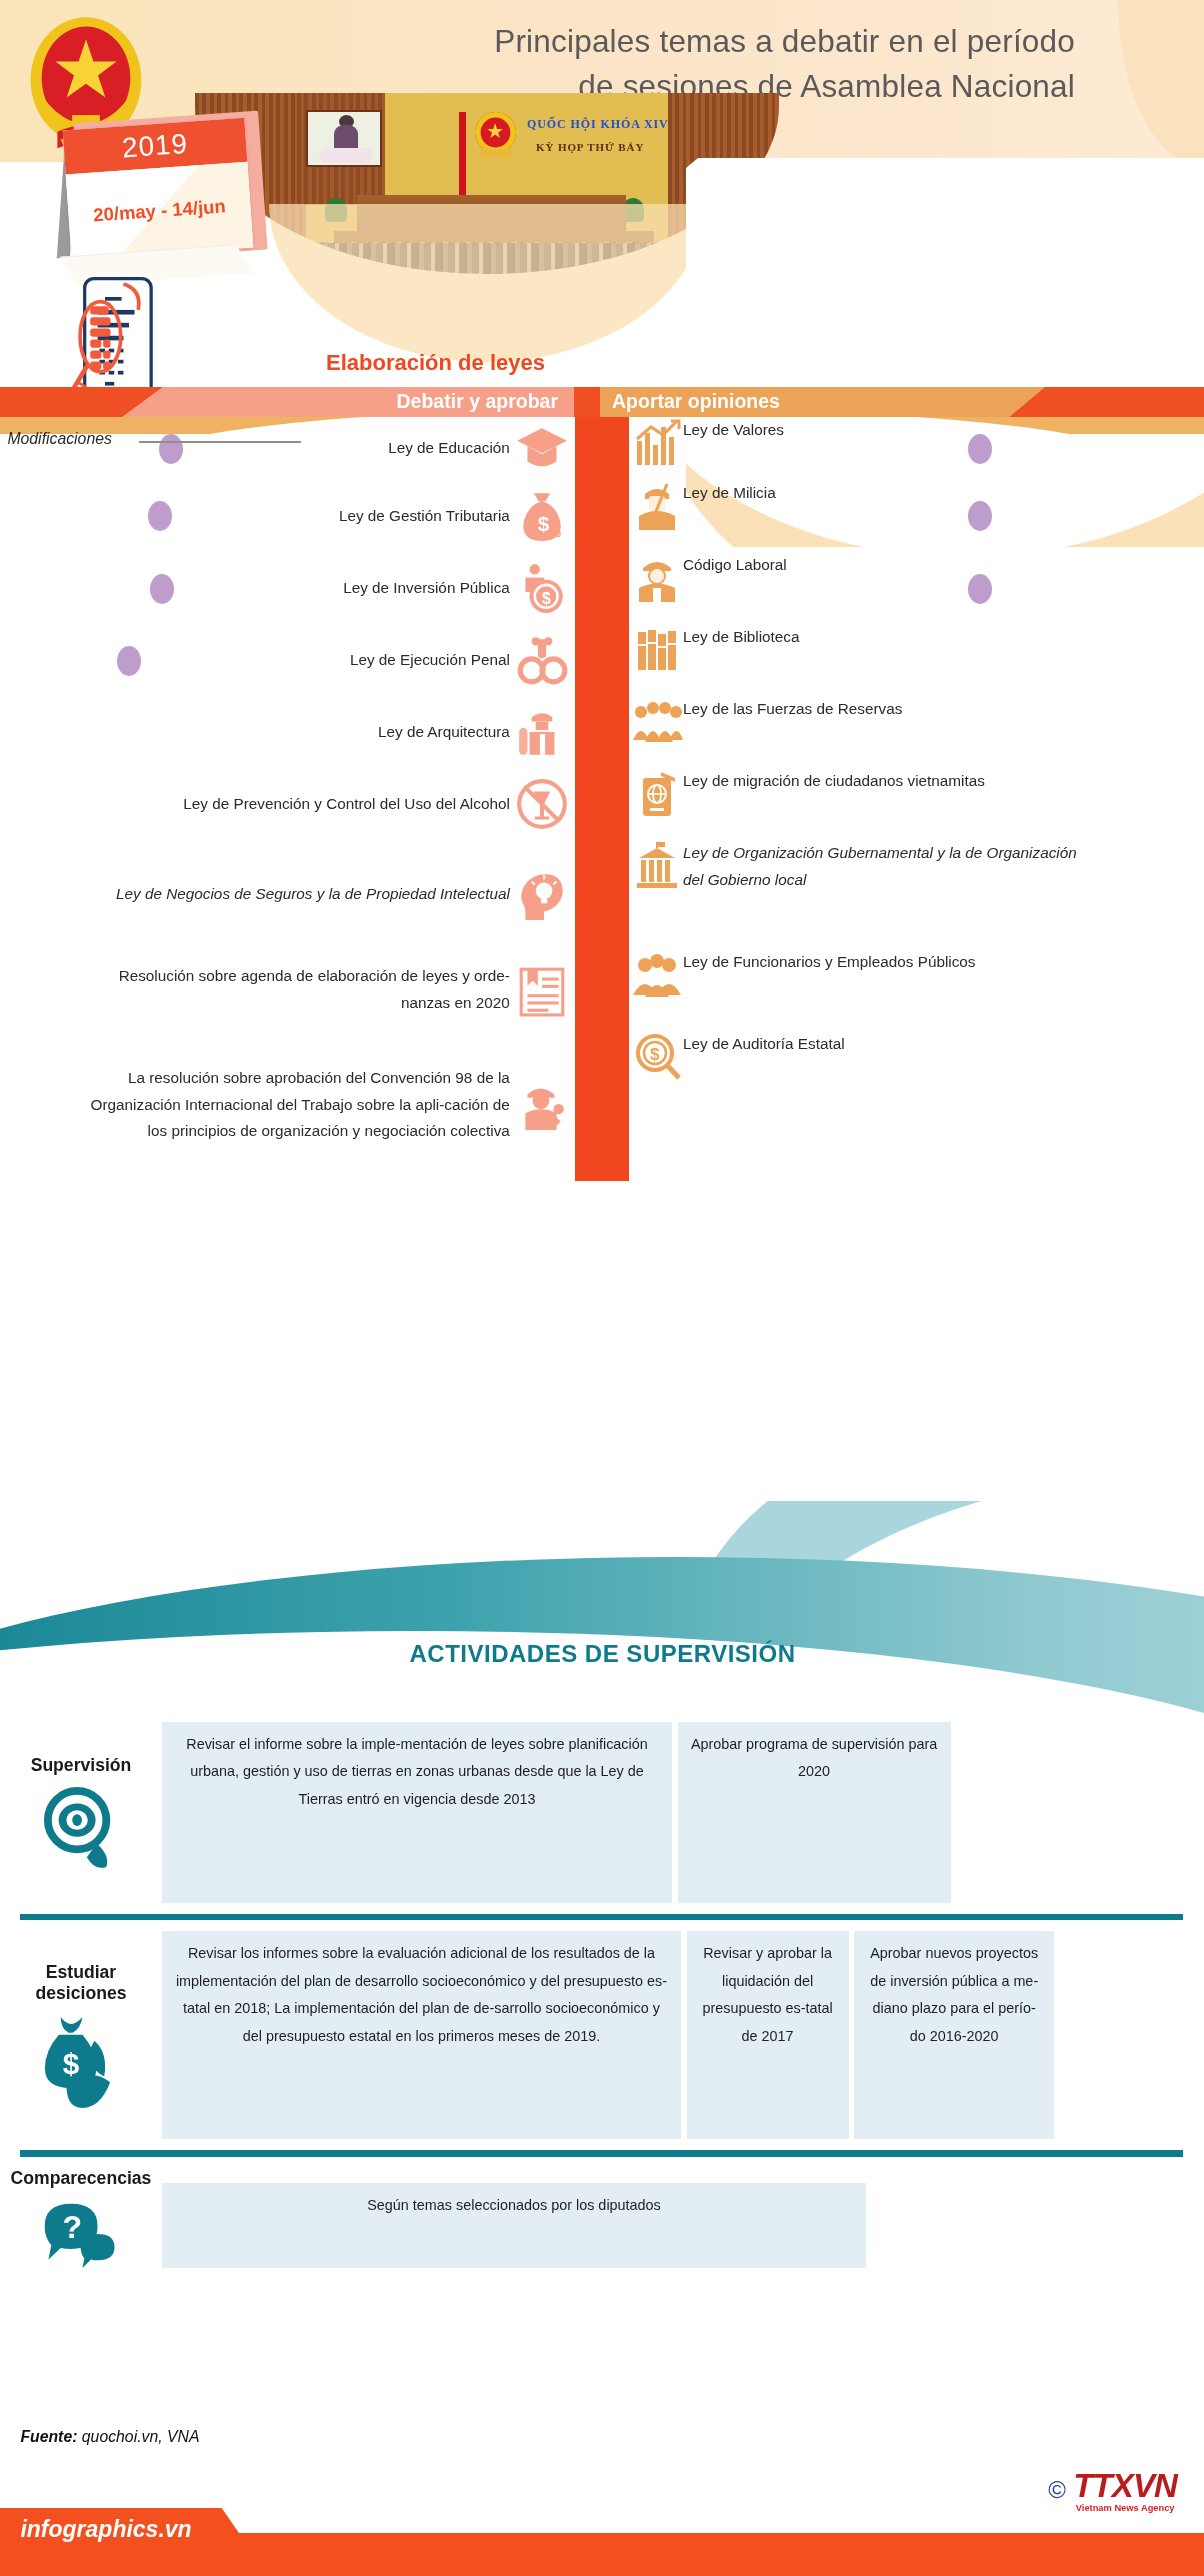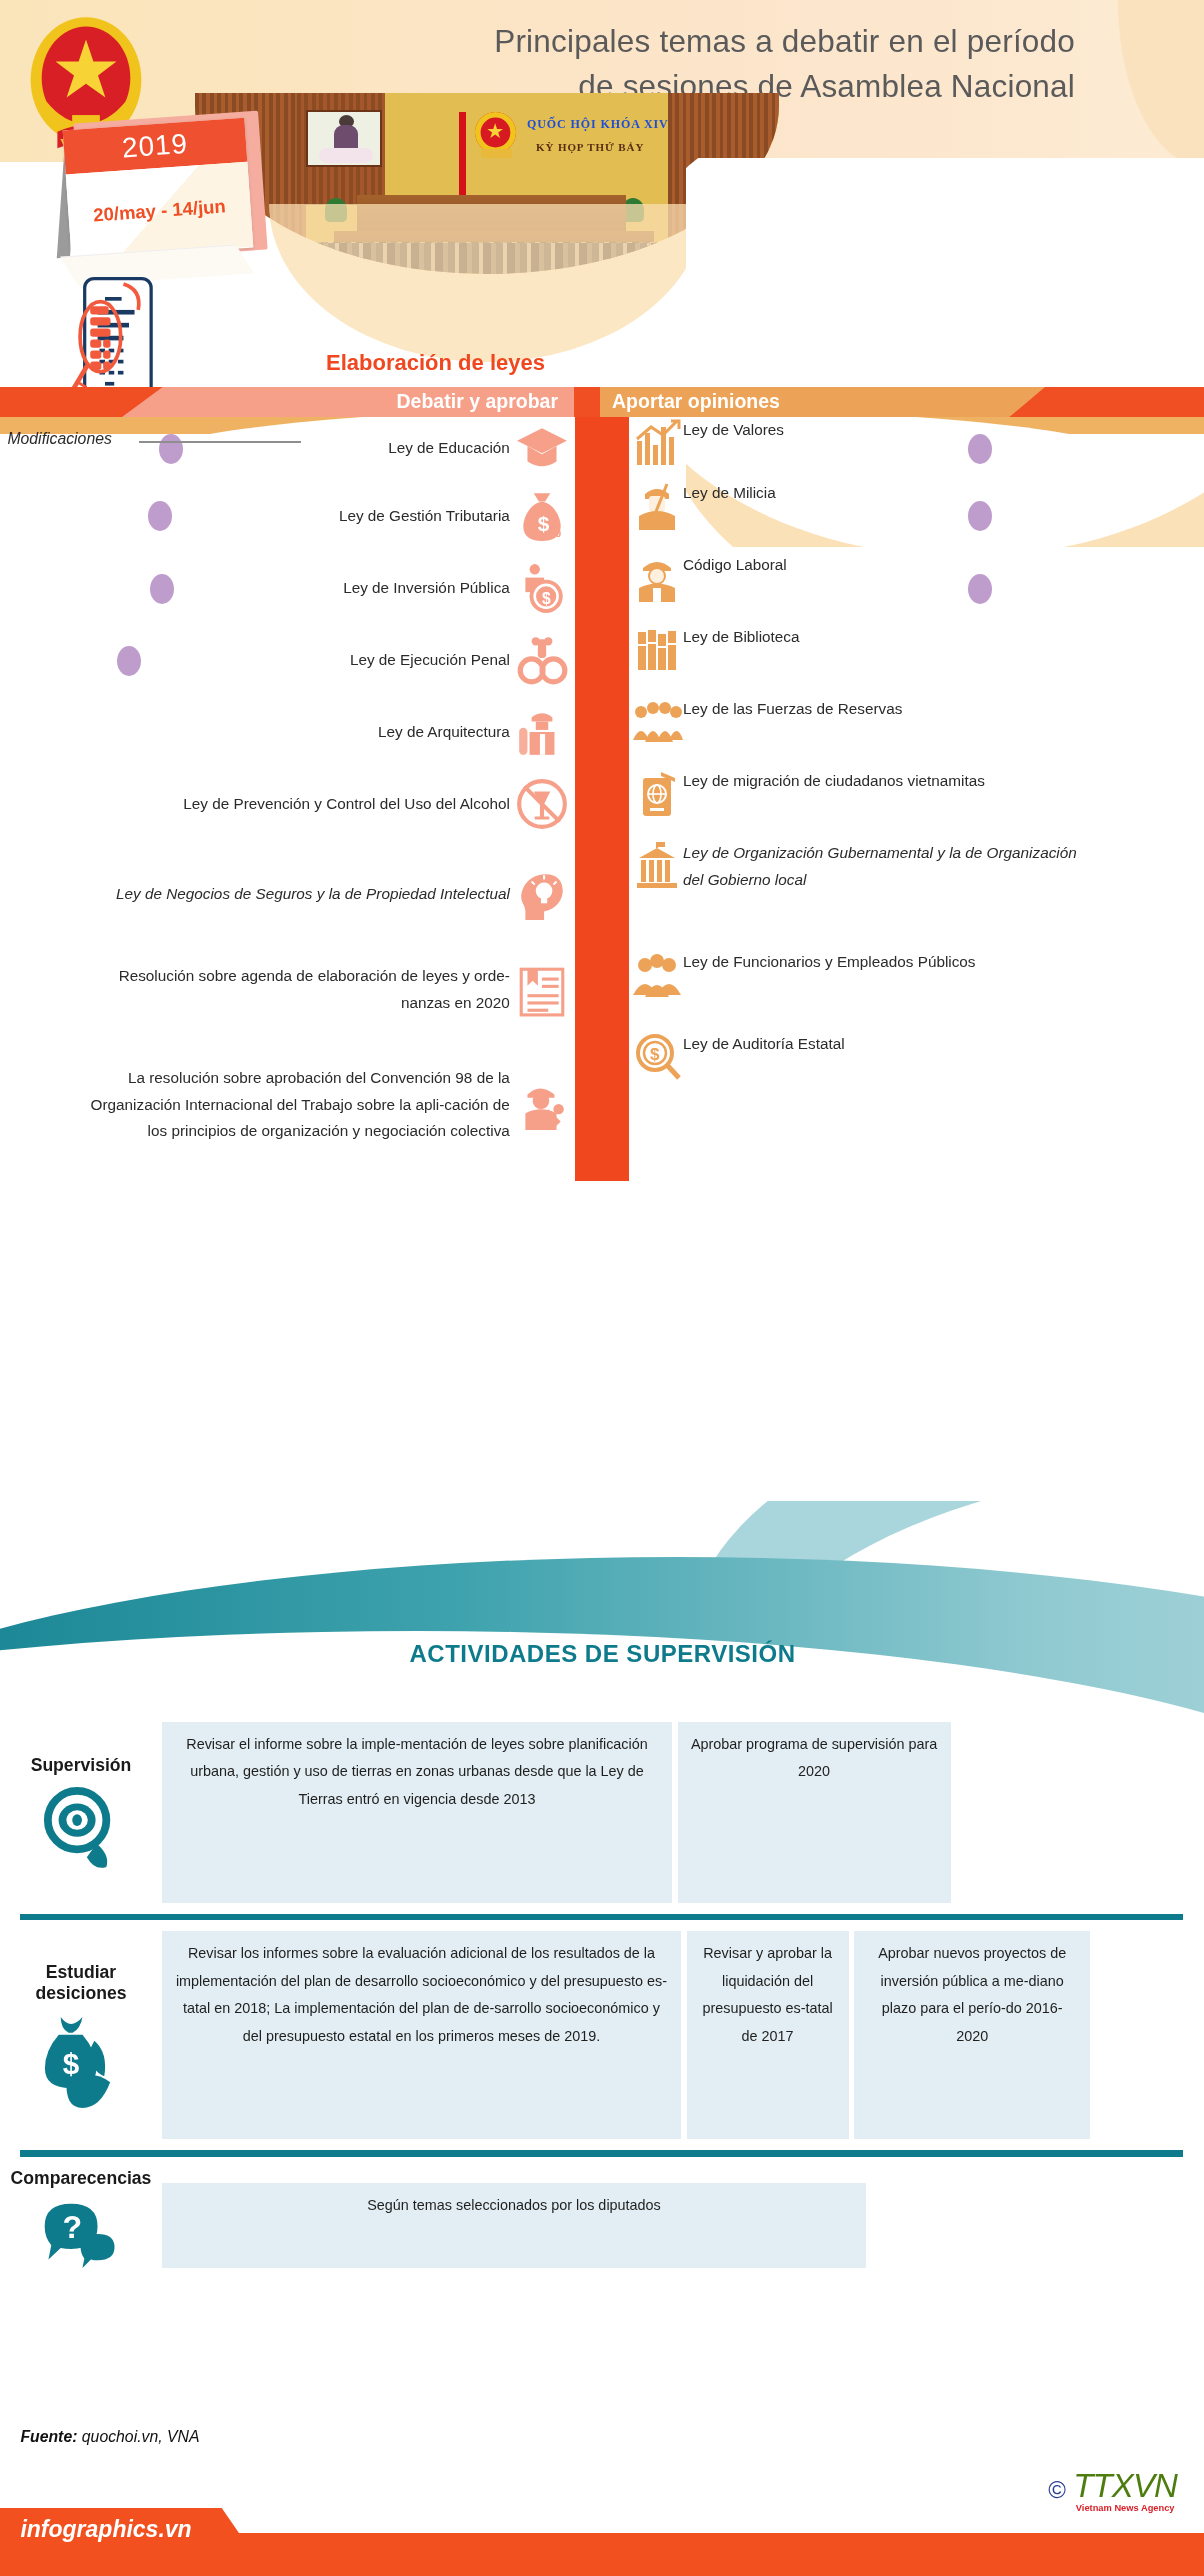--- a/index.html
+++ b/index.html
@@ -256,21 +256,21 @@
     position:absolute; left:0; bottom:24px; width:252px; height:44px; background:#f2501f;
     clip-path: polygon(0 0, 88% 0, 100% 100%, 0 100%);
   }
   .footbar-label{
     position:absolute; left:20.4px; bottom:33px; color:#fff; font-size:23px;
     font-style:italic; font-weight:bold;
   }
   .ttxvn{ position:absolute; right:28px; bottom:63px; display:flex; align-items:center; }
   .cmark{ color:#2b3f95; font-size:24px; margin-right:7.4px; }
   .ttxvn-logo{ display:flex; flex-direction:column; align-items:center; }
-  .ttxvn-main{ color:#4d7c0f; font-size:33px; font-weight:normal; font-style:italic; letter-spacing:-0.9px; position:relative;text-align:right;}
+  .ttxvn-main{ color:#b91c1c; font-size:33px; font-weight:bold; font-style:italic; letter-spacing:-0.9px; position:relative;text-align:right;}
   .ttxvn-sub{ color:#d81f26; font-size:9.3px; font-weight:bold; margin-top:-1.9px; }
 </style>
 </head>
 <body>
 
 <div class="page">
 
   <div class="header-band"></div>
   <div class="header-band-fade"></div>
   <div class="header-rightcurve"></div>
@@ -710,21 +710,21 @@
      <div class="sup-icon" style="width:89px;height:96px;"><svg viewBox="0 0 90 100">
               <path d="M24 4 q10 14 22 0 q-2 12 -10 16 h-4 q-8 -4 -8 -16z" fill="#0e7b8c"></path>
               <path d="M22 22 h24 q14 16 14 34 q0 20 -26 20 q-26 0 -26 -20 q0 -18 14 -34z" fill="#0e7b8c"></path>
               <text x="26" y="62" font-size="30" fill="#fff" font-family="Liberation Sans,sans-serif" font-weight="bold">$</text>
               <path d="M58 28 q14 12 10 36 q-14 -6 -16 -24z" fill="#0e7b8c"></path>
               <path d="M30 68 q26 -12 44 2 q-10 26 -28 26 q-18 0 -16 -28z" fill="#0e7b8c"></path>
             </svg></div>
         </div>
         <div class="box" style="width: 519px; margin-right: 5.6px; min-height: 208px;">Revisar los informes sobre la evaluación adicional de los resultados de la implementación del plan de desarrollo socioeconómico y del presupuesto es-tatal en 2018; La implementación del plan de de-sarrollo socioeconómico y del presupuesto estatal en los primeros meses de 2019.</div>
         <div class="box" style="width: 162px; margin-right: 5.6px; min-height: 208px;">Revisar y aprobar la liquidación del presupuesto es-tatal de 2017</div>
-        <div class="box" style="width: 236px; margin-right: 5.6px; min-height: 208px;">Aprobar nuevos proyectos de inversión pública a me-diano plazo para el perío-do 2016-2020</div>
+        <div class="box" style="width: 200px; margin-right: 5.6px; min-height: 208px;">Aprobar nuevos proyectos de inversión pública a me-diano plazo para el perío-do 2016-2020</div>
       </div>
       <div class="divider"></div>
       <div class="sup-row" style="margin-top: 11px;">
         <div class="sup-label">
           <span class="cap">Comparecencias</span>
      <div class="sup-icon" style="width:85px;height:85px;"><svg viewBox="0 0 90 90">
               <path d="M6 30 q0 -24 28 -24 q28 0 28 24 q0 24 -28 24 q-6 0 -11 -1 l-13 12 l3 -15 q-7 -8 -7 -20z" fill="#0e7b8c"></path>
               <text x="25" y="42" font-size="34" fill="#fff" font-family="Liberation Sans,sans-serif" font-weight="bold">?</text>
               <path d="M44 52 q0 -14 18 -14 q18 0 18 14 q0 14 -18 14 q-4 0 -7 -1 l-9 9 l2 -10 q-4 -5 -4 -12z" fill="#0e7b8c"></path>
             </svg></div>

